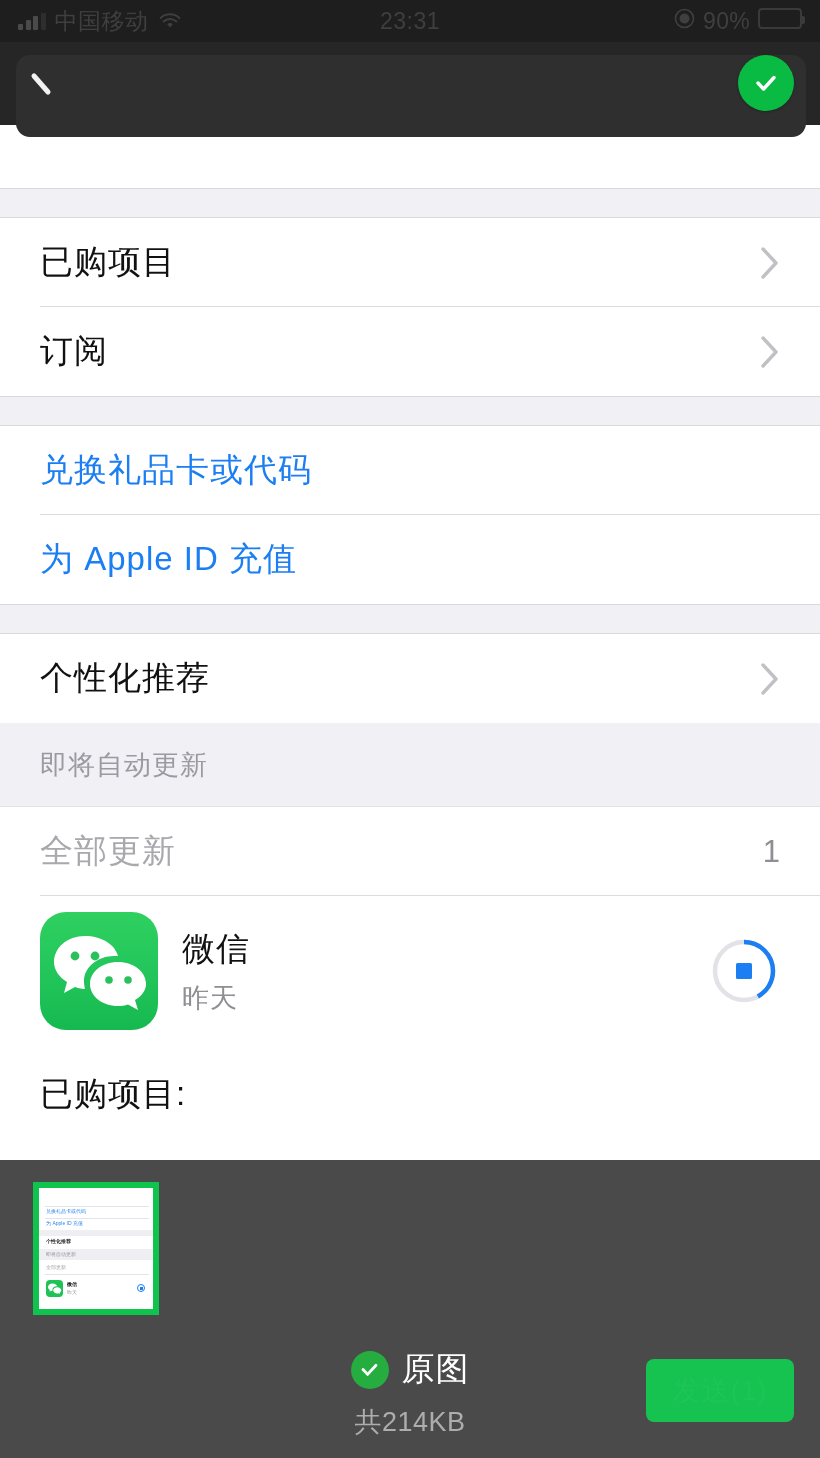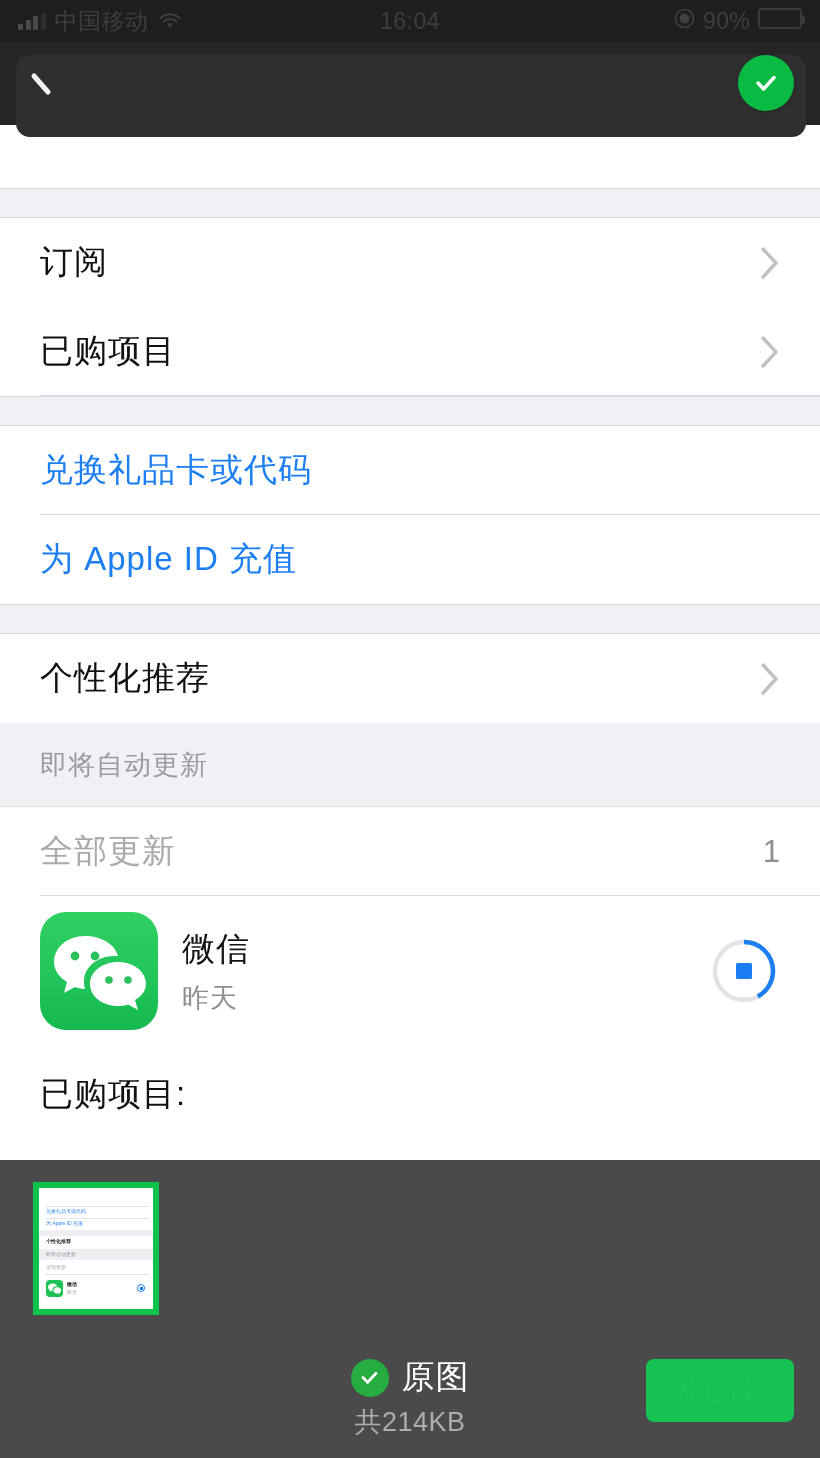--- a/index.html
+++ b/index.html
@@ -372,21 +372,21 @@
     background: #1b7ef2;
   }
 
   .orig-group {
     position: absolute;
     left: 0; right: 0;
     bottom: 18px;
     display: flex;
     flex-direction: column;
     align-items: center;
-    gap: 4px;
+    gap: 12px;
     pointer-events: none;
   }
   .orig-row {
     display: flex;
     align-items: center;
     gap: 13px;
     pointer-events: auto;
   }
   .orig-check {
     width: 38px;
@@ -444,21 +444,21 @@
       </span>
       <span class="carrier">中国移动</span>
       <span>
         <svg class="wifi-ico" viewBox="0 0 24 18">
           <path d="M12 15.4 L9.2 12.3 a4.2 4.2 0 0 1 5.6 0 Z" fill="#3f3f3f"></path>
           <path d="M5.6 9.4 a9.6 9.6 0 0 1 12.8 0" stroke="#3f3f3f" stroke-width="2" fill="none" stroke-linecap="round"></path>
           <path d="M2.6 5.9 a14.2 14.2 0 0 1 18.8 0" stroke="#3f3f3f" stroke-width="2" fill="none" stroke-linecap="round"></path>
         </svg>
       </span>
     </div>
-    <div class="sb-center">16:04</div>
+    <div class="sb-center">23:31</div>
     <div class="sb-right">
       <span>
         <svg class="lock-ico" viewBox="0 0 21 21">
           <circle cx="10.5" cy="10.5" r="9" fill="none" stroke="#3f3f3f" stroke-width="1.6"></circle>
           <path d="M10.5 5.5 a5 5 0 0 1 0 10 a5 5 0 0 1 0 -10 Z" fill="#3f3f3f" transform="rotate(30 10.5 10.5)"></path>
         </svg>
       </span>
       <span class="batt-pct">90%</span>
       <span class="battery">
         <span class="battery-fill" style="width:90%"></span>
@@ -481,35 +481,35 @@
       </span>
     </div>
   </div>
 
 
   <div class="content">
 
     <div class="gap gap-30"></div>
 
     <div class="row">
+      <span class="row-label">已购项目</span>
+      <span class="chev">
+        <svg viewBox="0 0 20 34">
+            <path d="M3 3 L16 17 L3 31" stroke="#c0c0c5" stroke-width="3.4" fill="none" stroke-linecap="round" stroke-linejoin="round"></path>
+          </svg>
+      </span>
+      <span class="row-sep"></span>
+    </div>
+    <div class="row">
       <span class="row-label">订阅</span>
       <span class="chev">
         <svg viewBox="0 0 20 34">
             <path d="M3 3 L16 17 L3 31" stroke="#c0c0c5" stroke-width="3.4" fill="none" stroke-linecap="round" stroke-linejoin="round"></path>
           </svg>
       </span>
-    </div>
-    <div class="row">
-      <span class="row-label">已购项目</span>
-      <span class="chev">
-        <svg viewBox="0 0 20 34">
-            <path d="M3 3 L16 17 L3 31" stroke="#c0c0c5" stroke-width="3.4" fill="none" stroke-linecap="round" stroke-linejoin="round"></path>
-          </svg>
-      </span>
-      <span class="row-sep"></span>
     </div>
 
     <div class="gap gap-30"></div>
 
     <div class="row">
       <span class="row-label link">兑换礼品卡或代码</span>
       <span class="row-sep"></span>
     </div>
     <div class="row">
       <span class="row-label link">为 Apple ID 充值</span>

